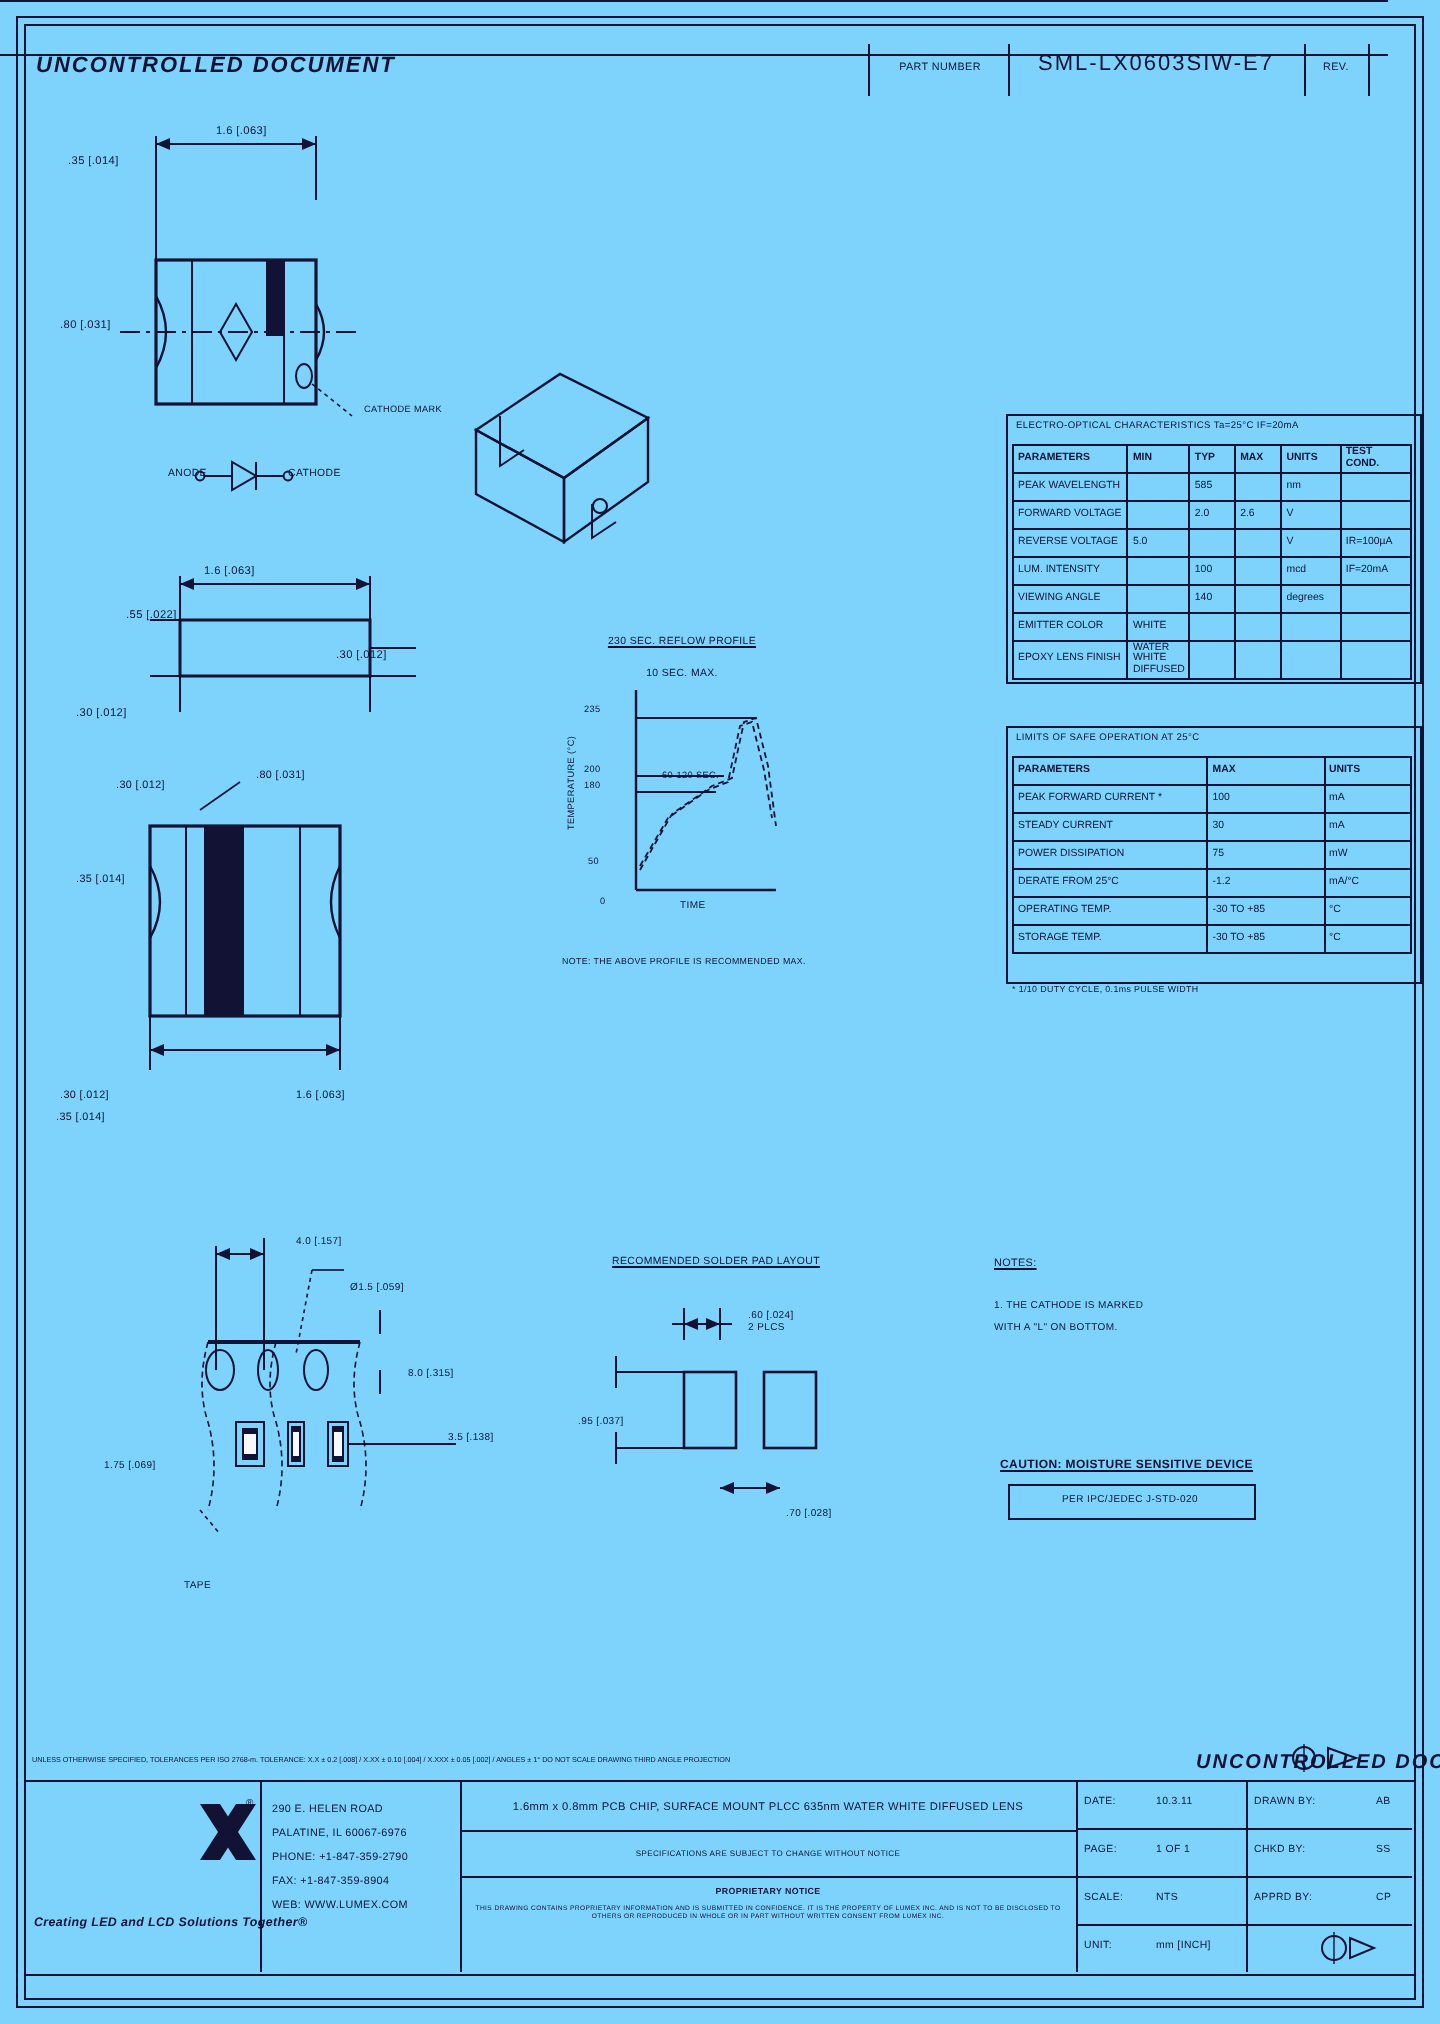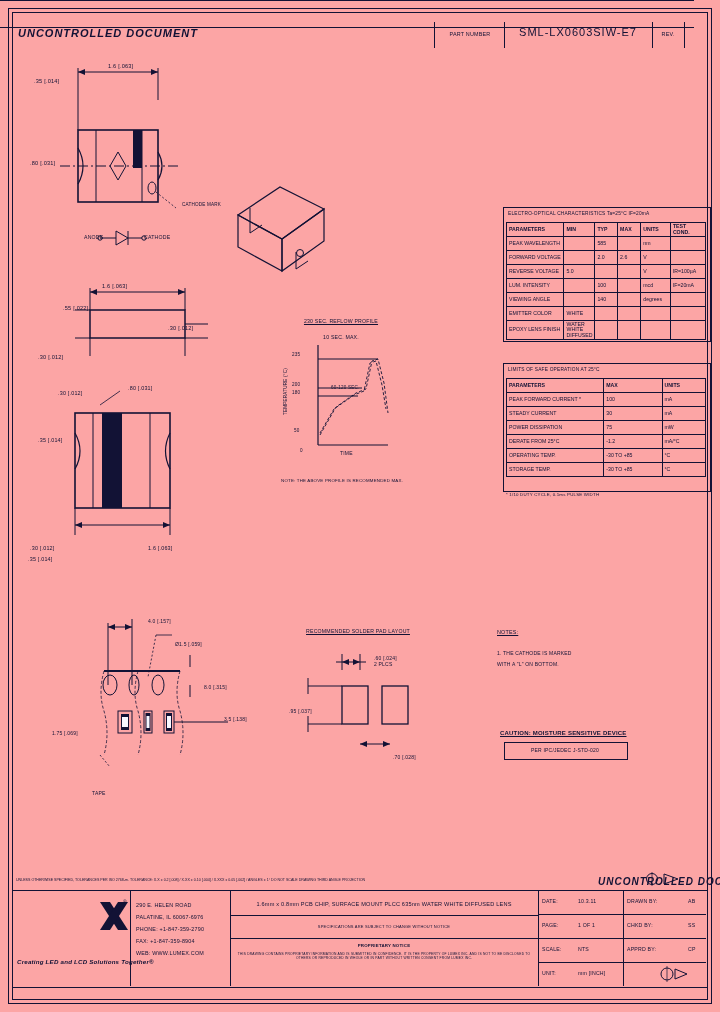--- a/index.html
+++ b/index.html
@@ -1,17 +1,17 @@
 <!DOCTYPE html>
 <html><head>
 <meta charset="utf-8">
 <style>
   html,body{margin:0;padding:0;background:#fff;}
   body{width:720px;height:1012px;font-family:"Liberation Sans",sans-serif;color:#0a0a2a;}
-  #sheet{position:relative;width:720px;height:1012px;background:#fca5a5;overflow:hidden;}
+  #sheet{position:relative;width:720px;height:1012px;background:#7dd3fc;overflow:hidden;}
   .bd{position:absolute;border:1.5px solid #121235;}
   .ln{position:absolute;background:#121235;}
   .t{position:absolute;color:#121235;white-space:nowrap;font-family:"Liberation Sans",sans-serif;letter-spacing:.2px;}
   .tc{text-align:center;}
   .ital{font-style:italic;font-weight:bold;letter-spacing:1px;}
   .ul{text-decoration:underline;}
   
   #frame{left:8px;top:8px;width:702px;height:994px;border:1.2px solid #121235;}
   #frame2{left:12px;top:12px;width:694px;height:986px;border:1.2px solid #121235;}
   

